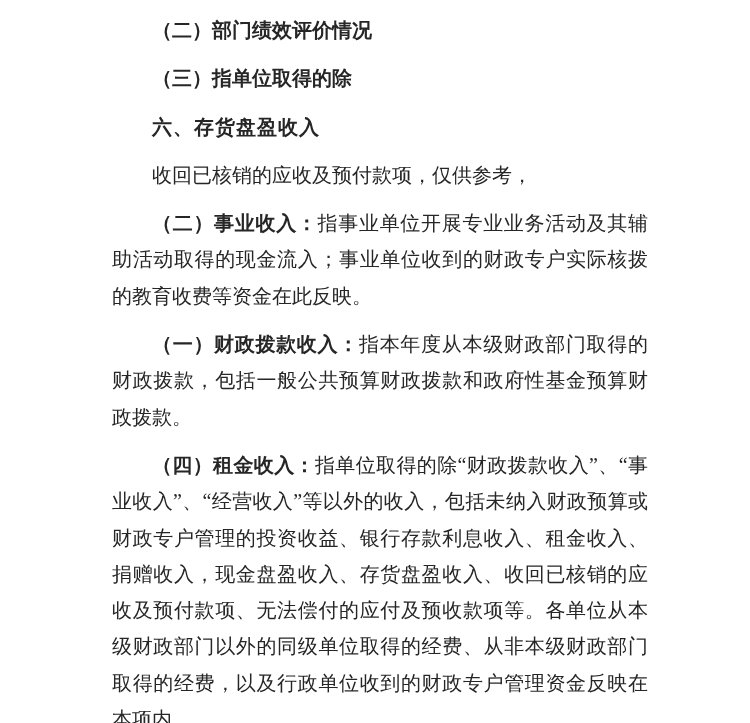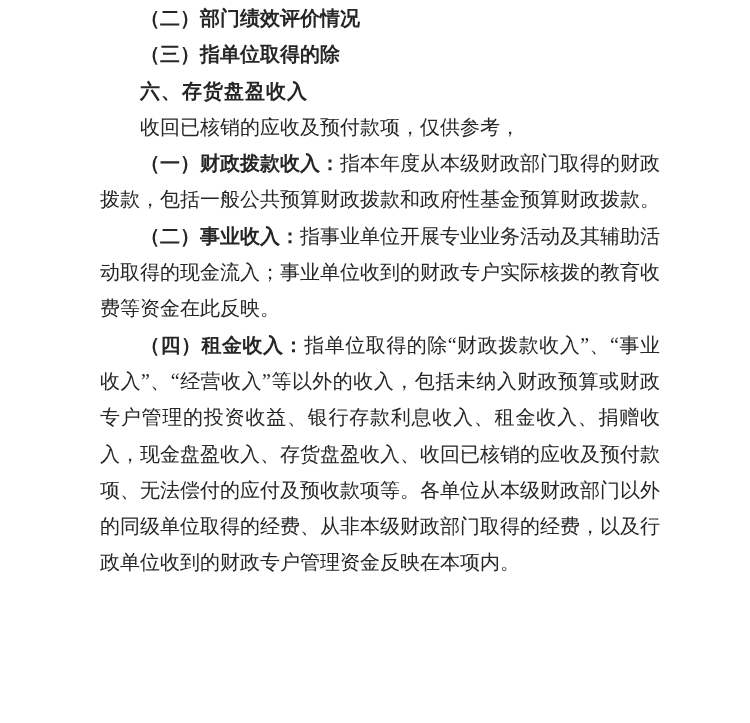--- a/index.html
+++ b/index.html
@@ -21,21 +21,21 @@
   }
   .doc {
     font-family: "Liberation Serif", "DejaVu Serif", serif;
     font-size: 20px;
     line-height: 36.3px;
     color: #262626;
     text-align: justify;
     text-justify: inter-character;
   }
   .doc p {
-    margin: 0;
+    margin: 12px;
     padding: 0;
     text-indent: 2em;
   }
   
   .kai-heading {
     font-weight: 700;
   }
   
   .section-heading {
     font-family: "Liberation Sans", "DejaVu Sans", sans-serif;
@@ -56,21 +56,21 @@
     <p class="kai-heading">（二）部门绩效评价情况</p>
 
 
     <p class="kai-heading">（三）指单位取得的除</p>
 
 
     <p class="section-heading">六、存货盘盈收入</p>
 
     <p>收回已核销的应收及预付款项，仅供参考，</p>
 
+    <p><span class="term">（二）事业收入：</span><span>指事业单位开展专业业务活动及其辅助活动取得的现金流入；事业单位收到的财政专户实际核拨的教育收费等资金在此反映。</span></p>
+
     <p><span class="term">（一）财政拨款收入：</span><span>指本年度从本级财政部门取得的财政拨款，包括一般公共预算财政拨款和政府性基金预算财政拨款。</span></p>
-
-    <p><span class="term">（二）事业收入：</span><span>指事业单位开展专业业务活动及其辅助活动取得的现金流入；事业单位收到的财政专户实际核拨的教育收费等资金在此反映。</span></p>
 
 
     <p><span class="term">（四）租金收入：</span><span>指单位取得的除“财政拨款收入”、“事业收入”、“经营收入”等以外的收入，包括未纳入财政预算或财政专户管理的投资收益、银行存款利息收入、租金收入、捐赠收入，现金盘盈收入、存货盘盈收入、收回已核销的应收及预付款项、无法偿付的应付及预收款项等。各单位从本级财政部门以外的同级单位取得的经费、从非本级财政部门取得的经费，以及行政单位收到的财政专户管理资金反映在本项内。</span></p>
 
   </div>
 </div>
 
 </body></html>

